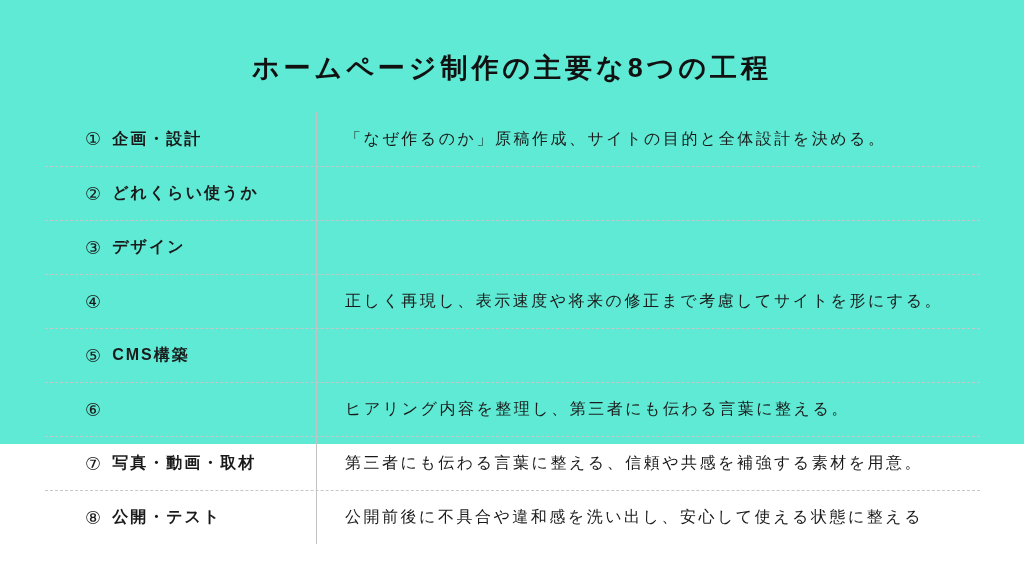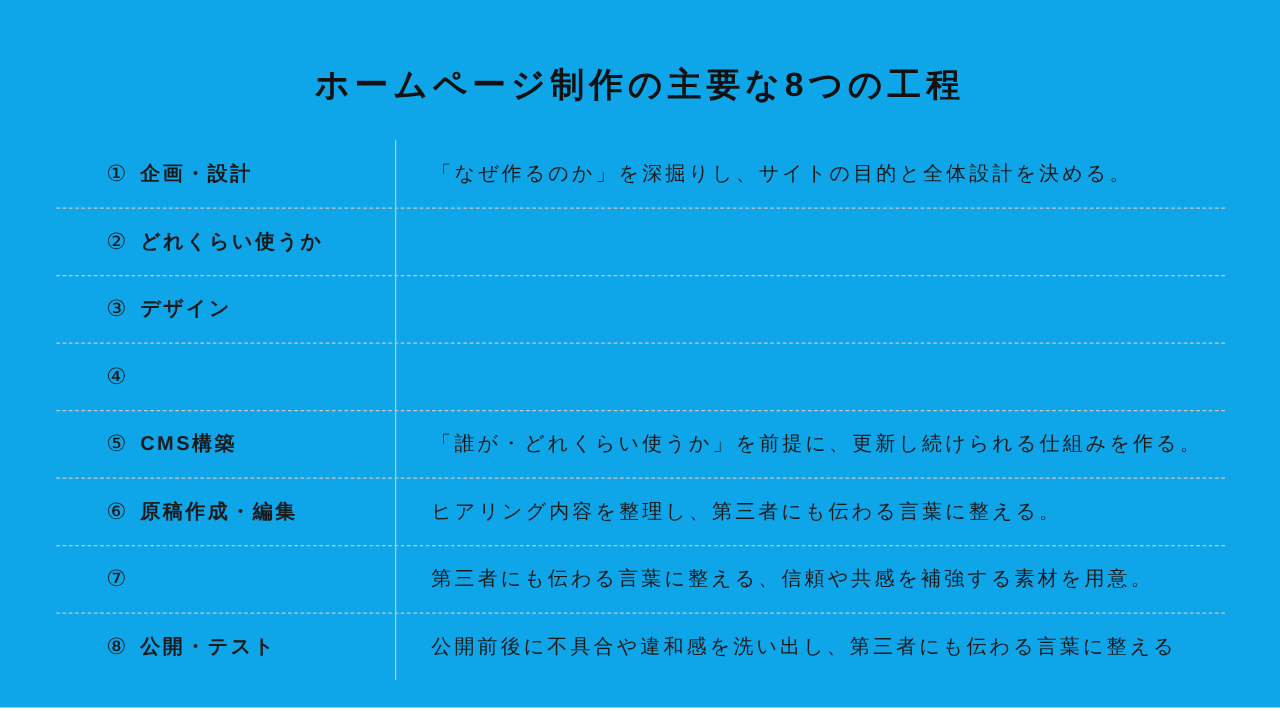--- a/index.html
+++ b/index.html
@@ -7,22 +7,22 @@
     padding: 0;
     background: #ffffff;
     width: 1024px;
     height: 569px;
     overflow: hidden;
     font-family: "Liberation Sans", "DejaVu Sans", sans-serif;
     color: #1a1a1a;
   }
   .page {
     width: 1024px;
-    height: 566px;
-    background: #0ea5e9;
+    height: 444px;
+    background: #5eead4;
     box-sizing: border-box;
   }
   .title {
     margin: 0;
     padding-top: 50px;
     text-align: center;
     font-size: 27px;
     font-weight: 700;
     letter-spacing: 4px;
     color: #111111;
@@ -73,67 +73,67 @@
 
 <div class="page">
   <h1 class="title">ホームページ制作の主要な8つの工程</h1>
 
   <div class="process-table">
   <div class="process-row">
     <div class="cell-label">
       <span class="num">①</span>
       <span>企画・設計</span>
     </div>
-    <div class="cell-desc">「なぜ作るのか」を深掘りし、サイトの目的と全体設計を決める。</div>
+    <div class="cell-desc">「なぜ作るのか」原稿作成、サイトの目的と全体設計を決める。</div>
   </div>
 
   <div class="process-row">
     <div class="cell-label">
       <span class="num">②</span>
       <span>どれくらい使うか</span>
     </div>
   </div>
 
   <div class="process-row">
     <div class="cell-label">
       <span class="num">③</span>
       <span>デザイン</span>
     </div>
   </div>
 
   <div class="process-row">
     <div class="cell-label">
       <span class="num">④</span>
     </div>
+    <div class="cell-desc">正しく再現し、表示速度や将来の修正まで考慮してサイトを形にする。</div>
   </div>
 
   <div class="process-row">
     <div class="cell-label">
       <span class="num">⑤</span>
       <span>CMS構築</span>
     </div>
-    <div class="cell-desc">「誰が・どれくらい使うか」を前提に、更新し続けられる仕組みを作る。</div>
   </div>
 
   <div class="process-row">
     <div class="cell-label">
       <span class="num">⑥</span>
-      <span>原稿作成・編集</span>
     </div>
     <div class="cell-desc">ヒアリング内容を整理し、第三者にも伝わる言葉に整える。</div>
   </div>
 
   <div class="process-row">
     <div class="cell-label">
       <span class="num">⑦</span>
+      <span>写真・動画・取材</span>
     </div>
     <div class="cell-desc">第三者にも伝わる言葉に整える、信頼や共感を補強する素材を用意。</div>
   </div>
 
   <div class="process-row">
     <div class="cell-label">
       <span class="num">⑧</span>
       <span>公開・テスト</span>
     </div>
-    <div class="cell-desc">公開前後に不具合や違和感を洗い出し、第三者にも伝わる言葉に整える</div>
+    <div class="cell-desc">公開前後に不具合や違和感を洗い出し、安心して使える状態に整える</div>
   </div>
 </div>
 </div>
 
 </body></html>

